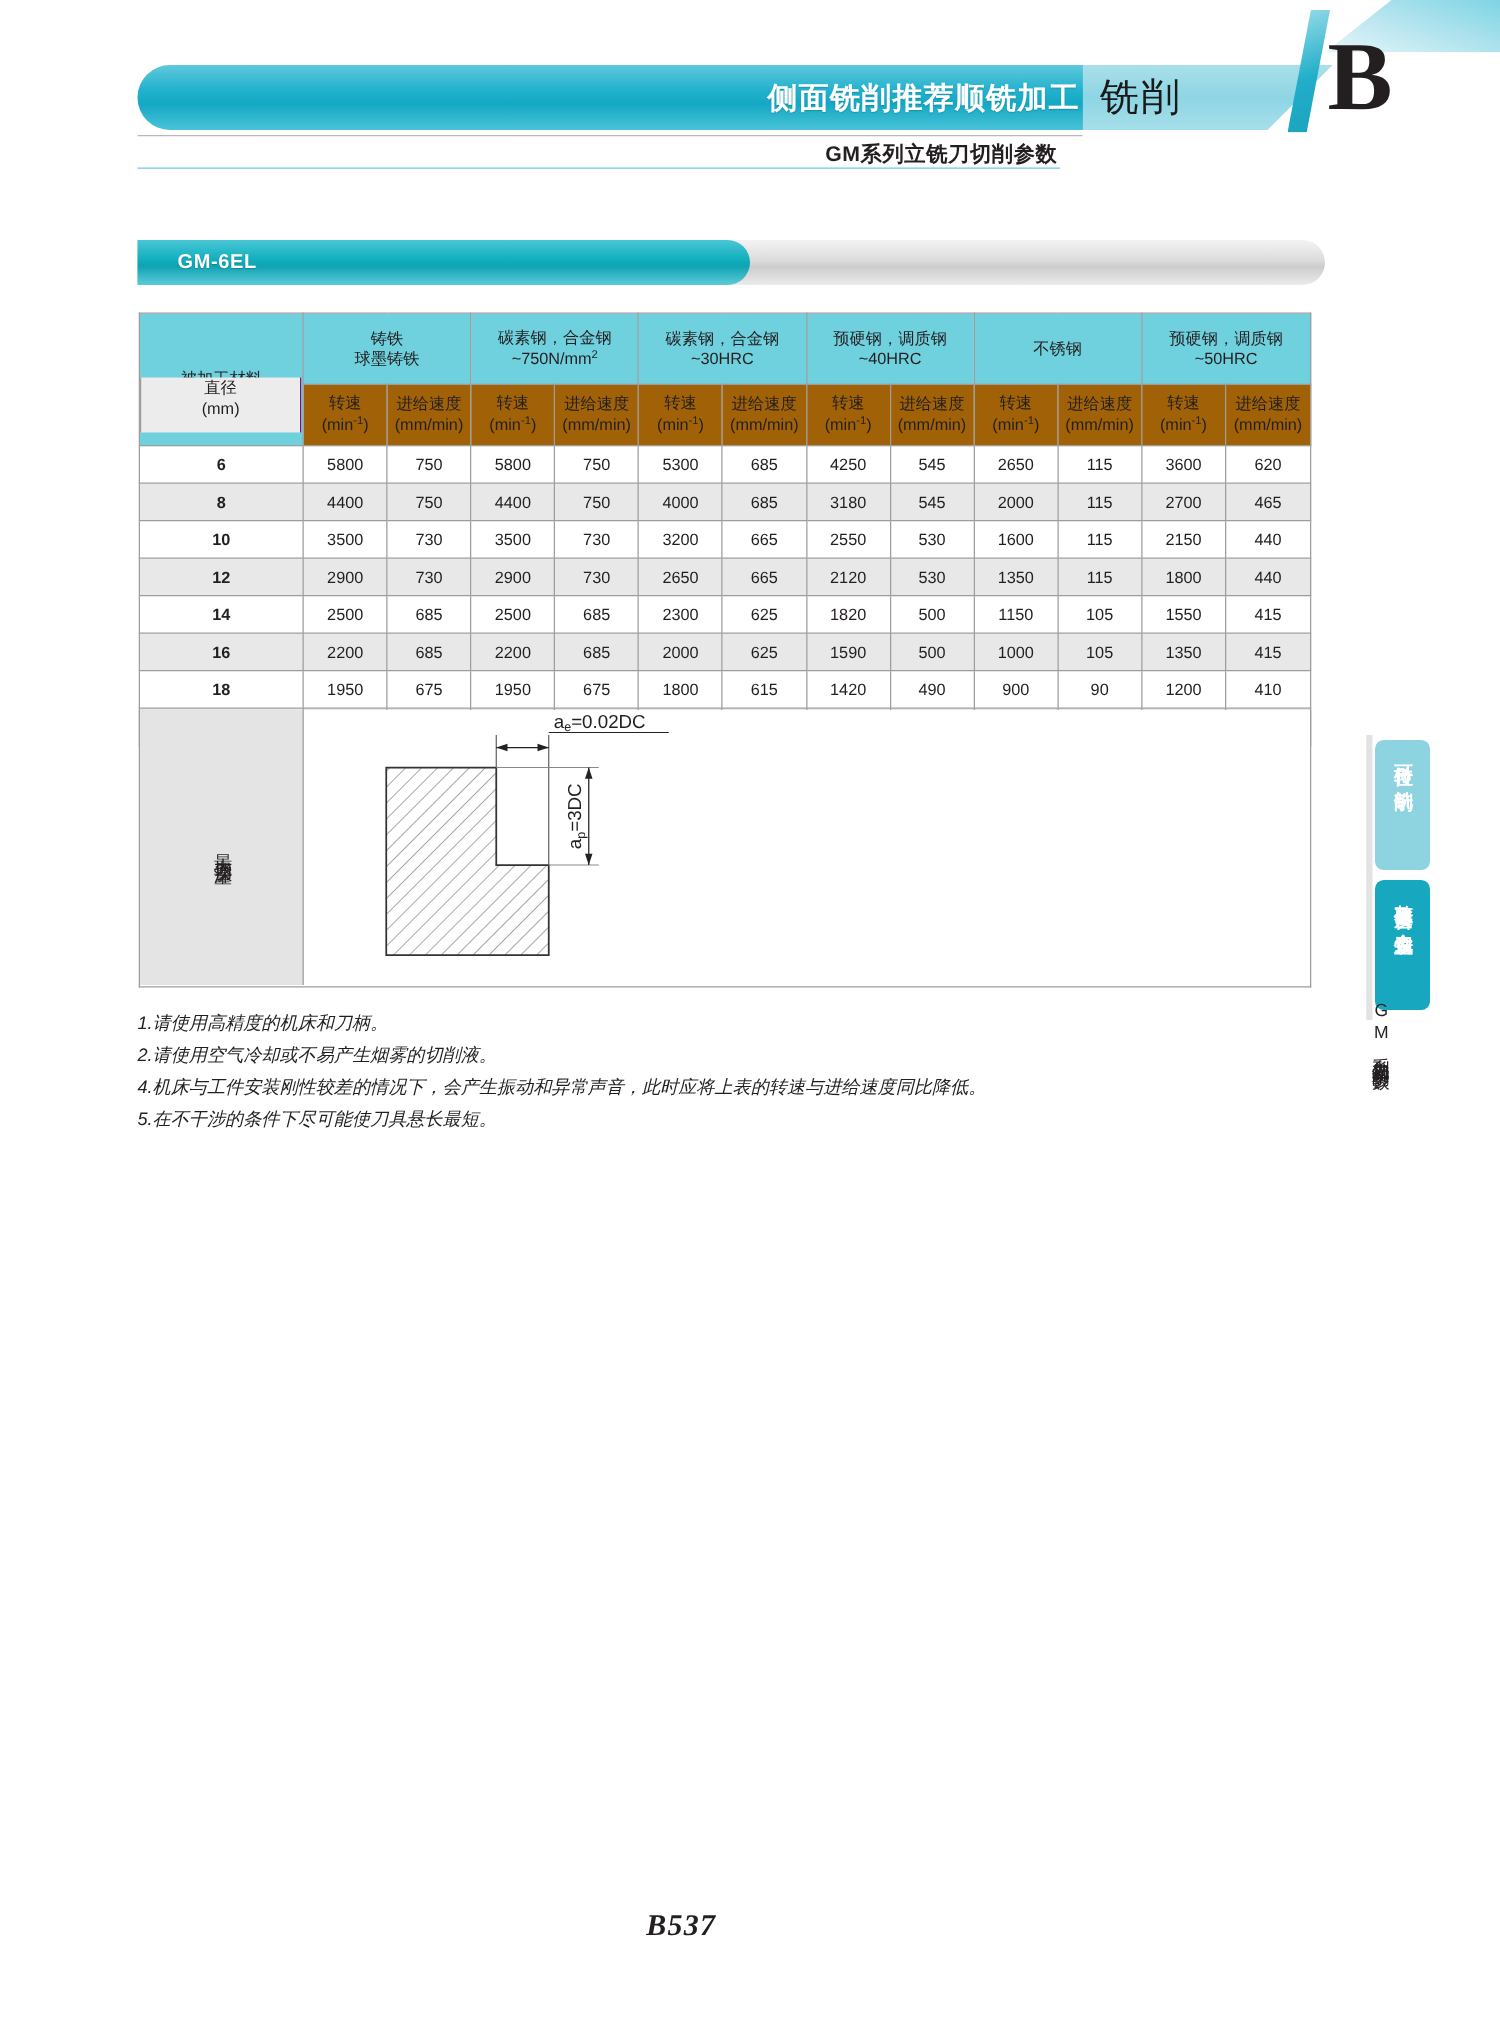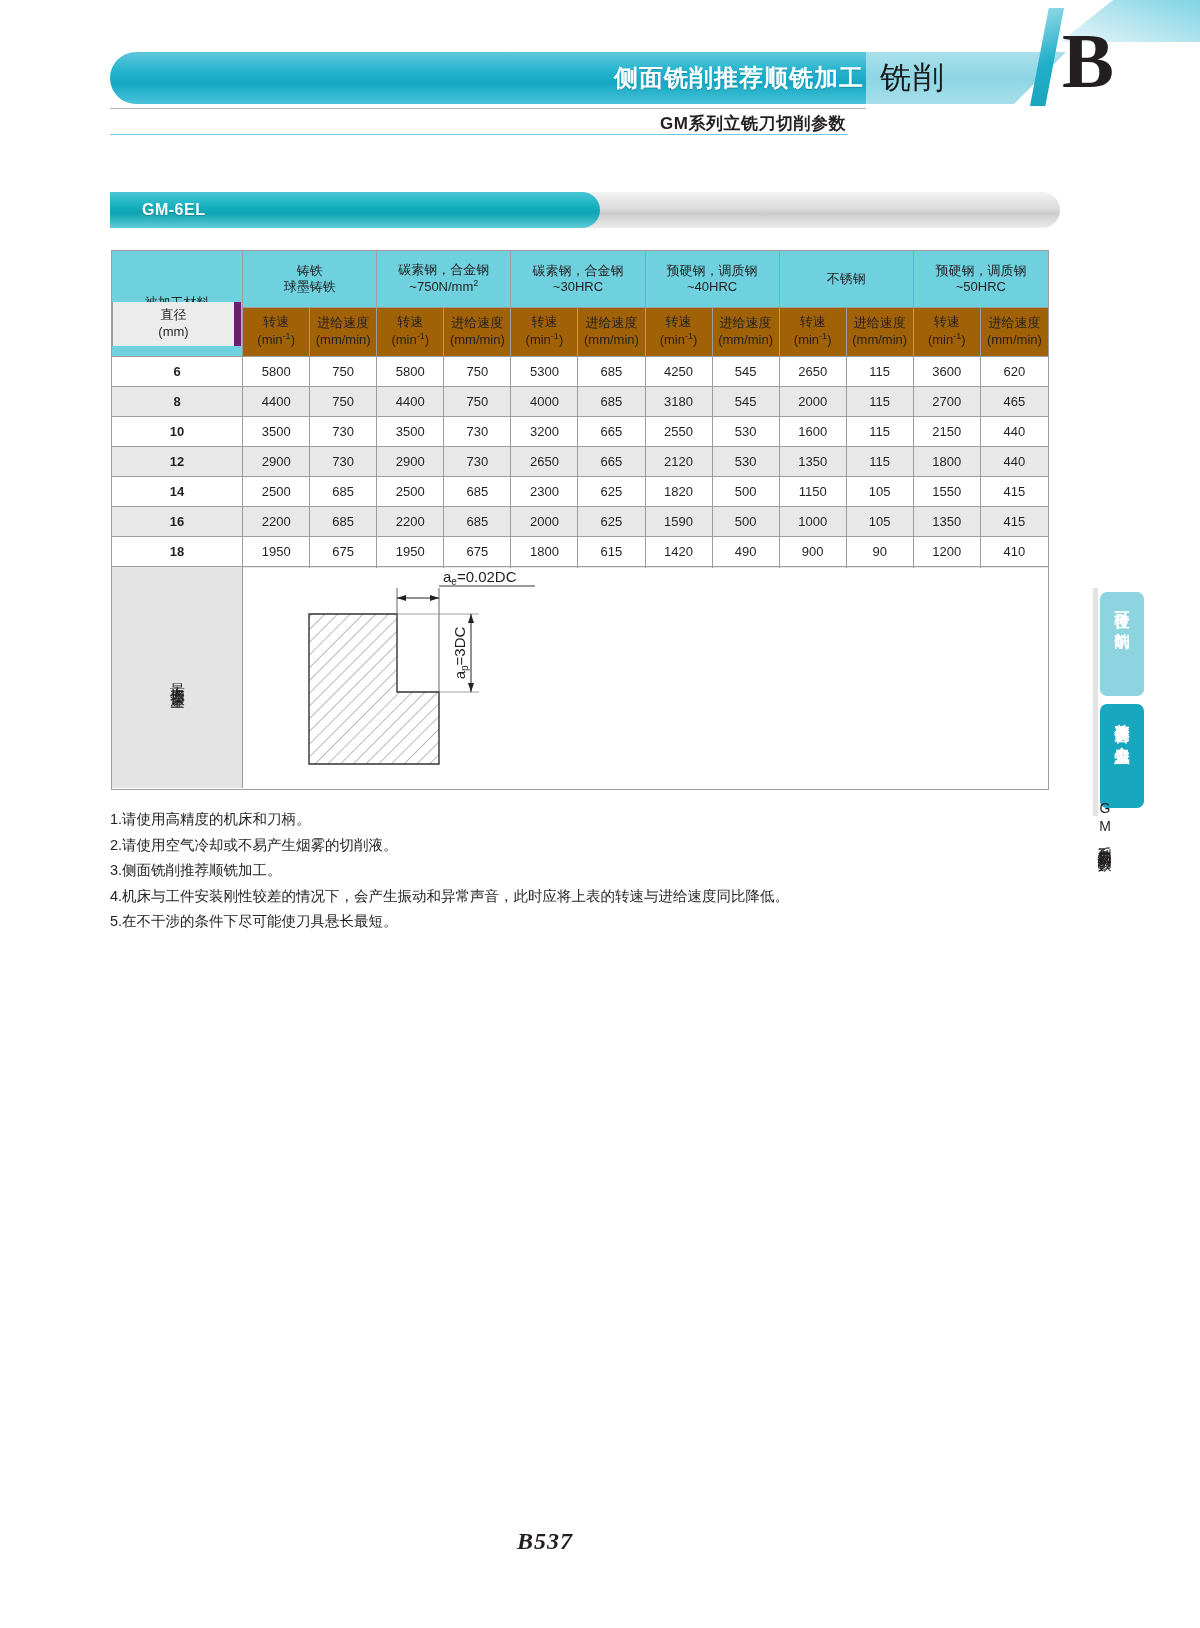--- a/index.html
+++ b/index.html
@@ -214,20 +214,21 @@
     position: absolute;
     top: 0; left: 131px;
     width: 805px; height: 220px;
   }
 
   
   .notes {
     position: absolute;
     top: 812px; left: 110px;
     width: 860px;
+    font-style: italic;
   }
   .note {
     font-size: 14.5px;
     line-height: 1.0;
     color: #231f20;
     margin-bottom: 11px;
     white-space: nowrap;
   }
 
   
@@ -532,21 +533,21 @@
           <td class="num">490</td>
           <td class="num">800</td>
           <td class="num">90</td>
           <td class="num">1050</td>
           <td class="num">410</td>
         </tr>
       </tbody>
   </table>
 </div>
 
-<div style="position:absolute; top:302px; left:112px; width:129px; height:44px; background:#ececec; display:flex; align-items:center; justify-content:center; line-height:1.3; font-size:13px; border-left:1px solid #9d9d9d; border-right:7px solid #701a75; box-sizing:border-box;">
+<div style="position:absolute; top:302px; left:112px; width:129px; height:44px; background:#ececec; display:flex; align-items:flex-start; justify-content:center; line-height:1.3; font-size:13px; border-left:1px solid #9d9d9d; border-right:1px solid #701a75; box-sizing:border-box;">
   <div style="text-align:center;">
     <span>直径</span><br>
     <span>(mm)</span>
   </div>
 </div>
 
 <div class="diagram-row">
   <div class="diagram-label-cell">
     <div class="vert-label">最大切深量</div>
   </div>
@@ -582,21 +583,20 @@
       <text x="222" y="85" font-family="Liberation Sans, sans-serif" font-size="15" fill="#231f20" transform="rotate(-90 222 85)" text-anchor="middle">
         <tspan>a</tspan><tspan dy="3" font-size="10">p</tspan><tspan dy="-3">=3DC</tspan>
       </text>
     </svg>
   </div>
 </div>
 
 <div class="notes" id="notes-list">
     <div class="note">1.请使用高精度的机床和刀柄。</div>
     <div class="note">2.请使用空气冷却或不易产生烟雾的切削液。</div>
-    <div class="note">3.侧面铣削推荐顺铣加工。</div>
     <div class="note">4.机床与工件安装刚性较差的情况下，会产生振动和异常声音，此时应将上表的转速与进给速度同比降低。</div>
     <div class="note">5.在不干涉的条件下尽可能使刀具悬长最短。</div>
   </div>
 
 <div class="side-tabs">
   <div class="side-rail"></div>
   <div class="side-tab side-tab-1">
     <div class="tab-text">
       <span>可转位</span>
       <span>铣削</span>

